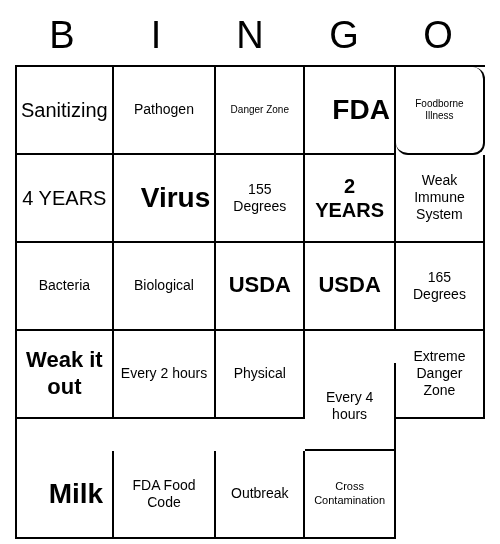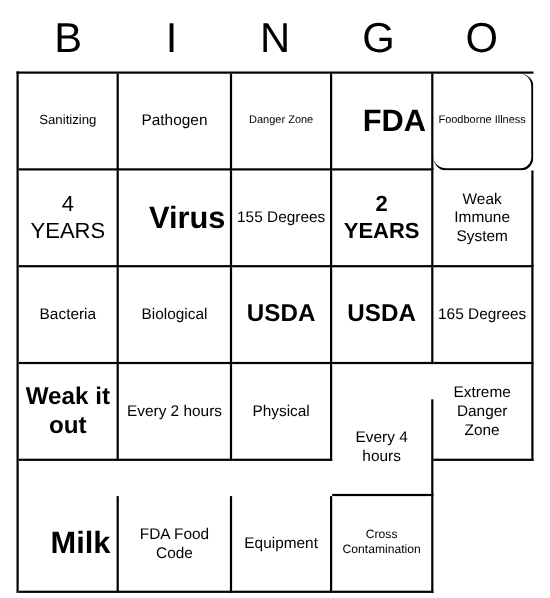--- a/index.html
+++ b/index.html
@@ -78,21 +78,21 @@
 
 <div class="bingo-container">
   <div class="bingo-title">
   <span>B</span>
       <span>I</span>
       <span>N</span>
       <span>G</span>
       <span>O</span>
     </div>
   <div class="bingo-grid">
-  <div class="bingo-cell" style="font-size: 12px; text-align: center;">Sanitizing</div>
+  <div class="bingo-cell" style="font-size: 20px; text-align: center;">Sanitizing</div>
       <div class="bingo-cell" style="font-size: 14px;">Pathogen</div>
       <div class="bingo-cell" style="font-size: 10px; text-align: right;">Danger Zone</div>
       <div class="bingo-cell xlarge-text">FDA</div>
       <div class="bingo-cell" style="font-size: 10px; border-radius: 12px;">Foodborne Illness</div>
       <div class="bingo-cell medium-text" style="font-size: 20px; font-weight: normal;">4 YEARS</div>
       <div class="bingo-cell xlarge-text">Virus</div>
       <div class="bingo-cell" style="font-size: 14px;">155 Degrees</div>
       <div class="bingo-cell medium-text" style="font-size: 20px; font-weight: bold;">2 YEARS</div>
       <div class="bingo-cell" style="font-size: 14px;">Weak Immune System</div>
       <div class="bingo-cell" style="font-size: 14px;">Bacteria</div>
@@ -100,16 +100,16 @@
       <div class="bingo-cell large-text">USDA</div>
       <div class="bingo-cell large-text">USDA</div>
       <div class="bingo-cell" style="font-size: 14px;">165 Degrees</div>
       <div class="bingo-cell large-text">Weak it out</div>
       <div class="bingo-cell" style="font-size: 14px;">Every 2 hours</div>
       <div class="bingo-cell" style="font-size: 14px;">Physical</div>
       <div class="bingo-cell" style="font-size: 14px; margin-top: 32px;">Every 4 hours</div>
       <div class="bingo-cell" style="font-size: 14px;">Extreme Danger Zone</div>
       <div class="bingo-cell xlarge-text">Milk</div>
       <div class="bingo-cell" style="font-size: 14px;">FDA Food Code</div>
-      <div class="bingo-cell" style="font-size: 14px;">Equipment</div>
+      <div class="bingo-cell" style="font-size: 14px;">Outbreak</div>
       <div class="bingo-cell" style="font-size: 11px;">Cross Contamination</div>
     </div>
 </div>
 
 </body></html>

